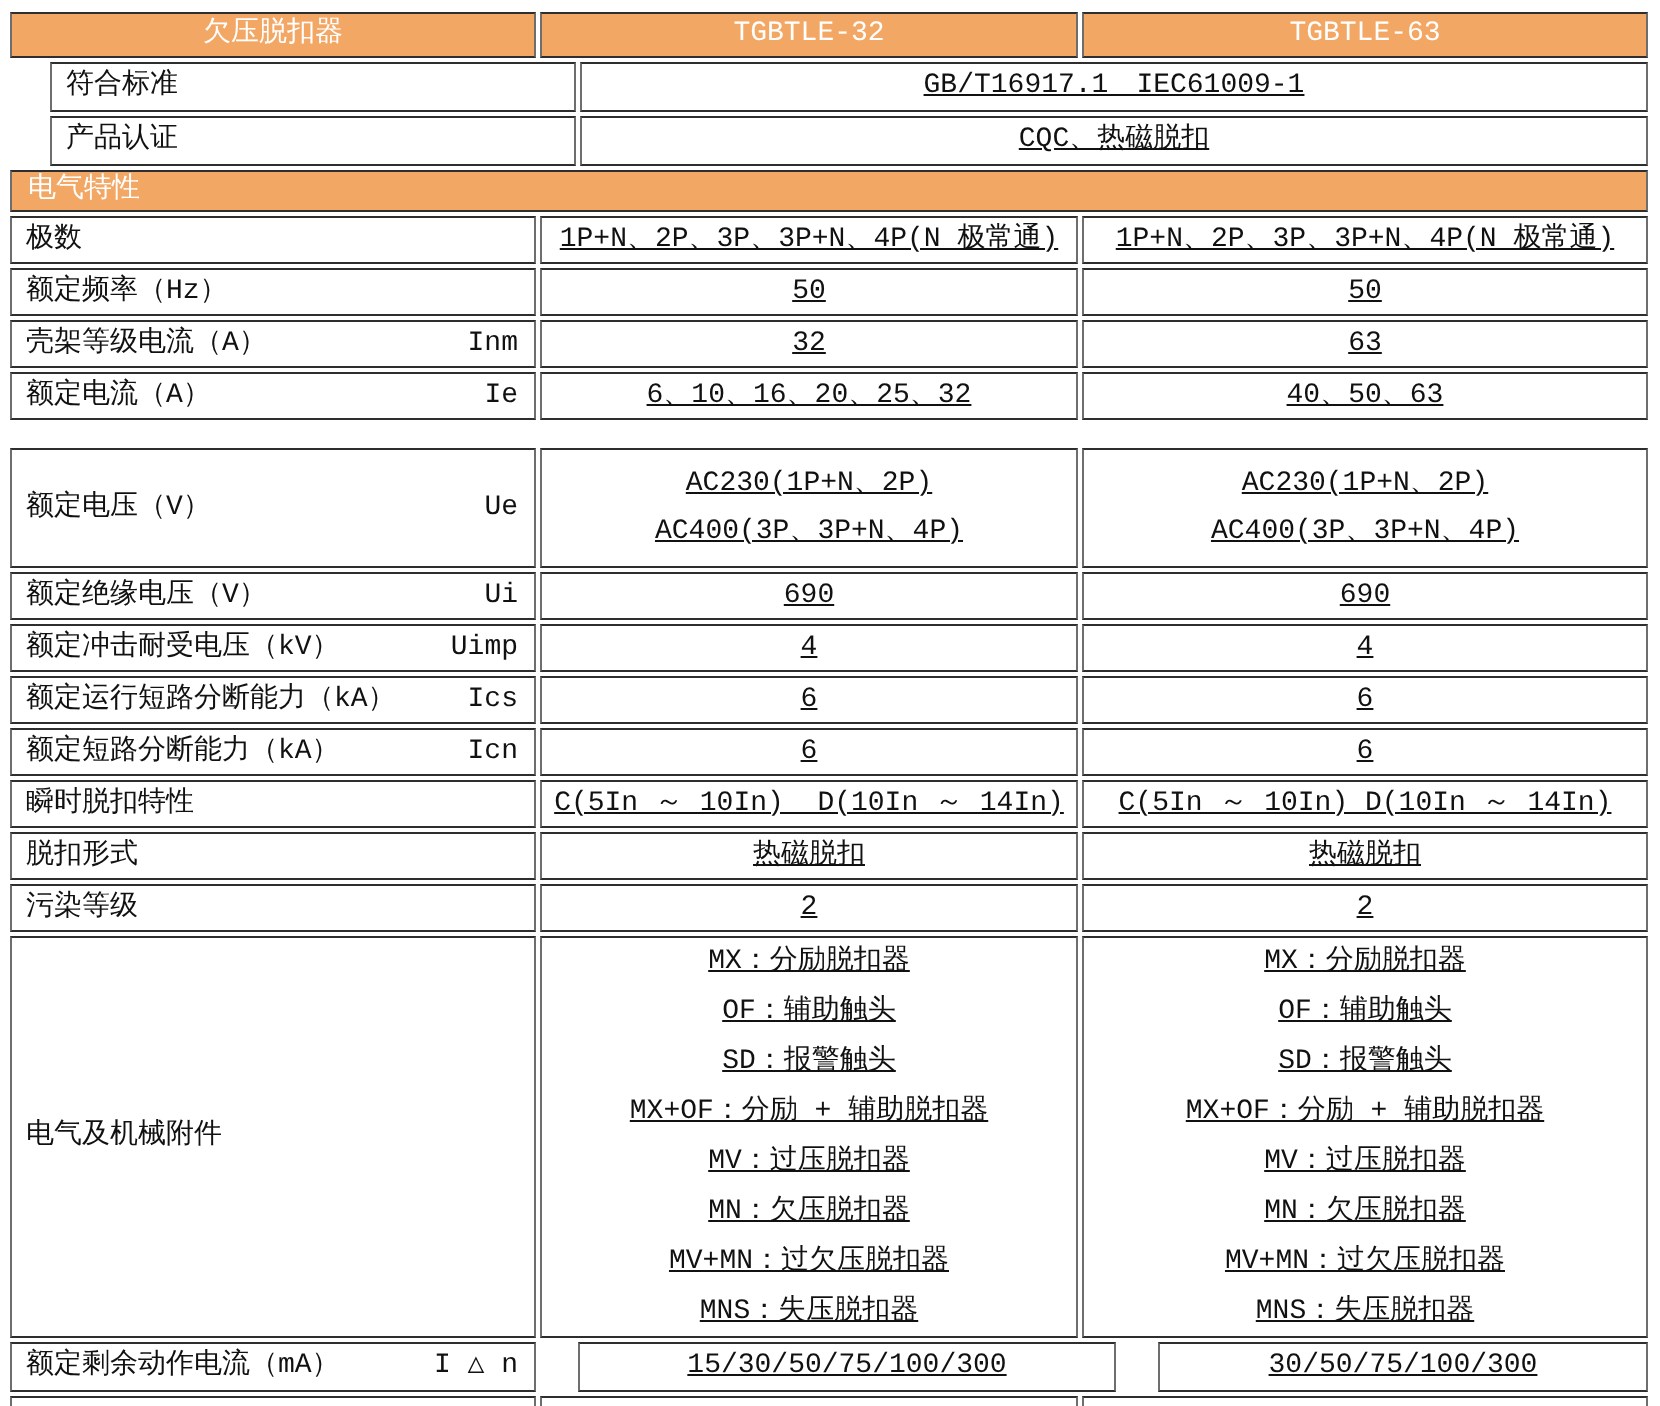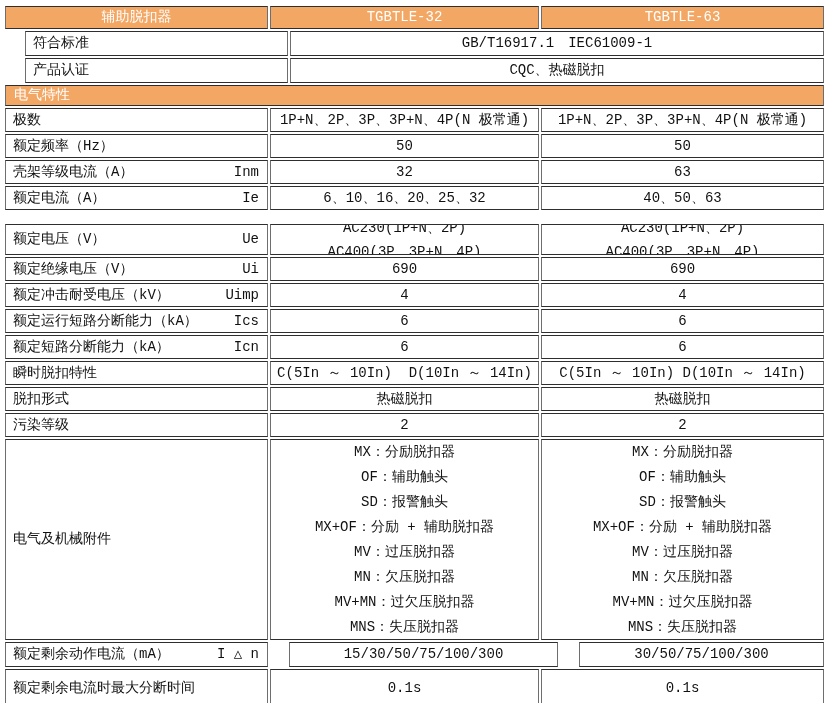--- a/index.html
+++ b/index.html
@@ -17,48 +17,48 @@
     background: #fff;
     border: 1px solid var(--border-v);
     border-top-color: var(--border-h);
     border-bottom-color: var(--border-h);
     display: flex; align-items: center;
     font-size: 14px; line-height: 1.2;
     overflow: hidden;
   }
   .c-label { justify-content: space-between; padding: 0 8px 0 7px; }
   .c-label .sym { padding-left: 6px; }
-  .c-val { justify-content: center; text-align: center; }
+  .c-val { justify-content: center; text-align: center; text-decoration: underline; }
   .val-text, .sym, .lbl-text { white-space: pre; }
   .span23 { grid-column: 2 / 4; }
   .full { grid-column: 1 / 4; }
   .hdr-cell { background: var(--accent); color: #fff; justify-content: center; }
   .band-cell { background: var(--accent); color: #fff; justify-content: flex-start; padding: 0 8px; }
   .multi { flex-direction: column; justify-content: center; }
   .multi .line { display: block; line-height: 24px; white-space: pre; }
   .acc-list .line { line-height: 25px; }
   
   .r-hdr  { height: 23px; }
   .r-top  { height: 25px; padding-left: 20px; }
   .r-band { height: 21px; }
   .r-std  { height: 24px; }
-  .r-ue   { height: 31px; margin-top: 14px; }
+  .r-ue   { height: 60px; margin-top: 14px; }
   .r-acc  { height: 201px; }
   .r-b1   { height: 25px; gap: 21px; }
   .r-b2   { height: 39px; }
 </style>
 </head>
 <body>
 
 <div class="canvas">
   <div class="tbl">
 
     <div class="row r-hdr">
       <div class="cell hdr-cell">
-          <span class="val-text">辅助脱扣器</span>
+          <span class="val-text">欠压脱扣器</span>
         </div>
       <div class="cell hdr-cell">
           <span class="val-text">TGBTLE-32</span>
         </div>
       <div class="cell hdr-cell">
           <span class="val-text">TGBTLE-63</span>
         </div>
     </div>
 
     <div class="row r-top">

